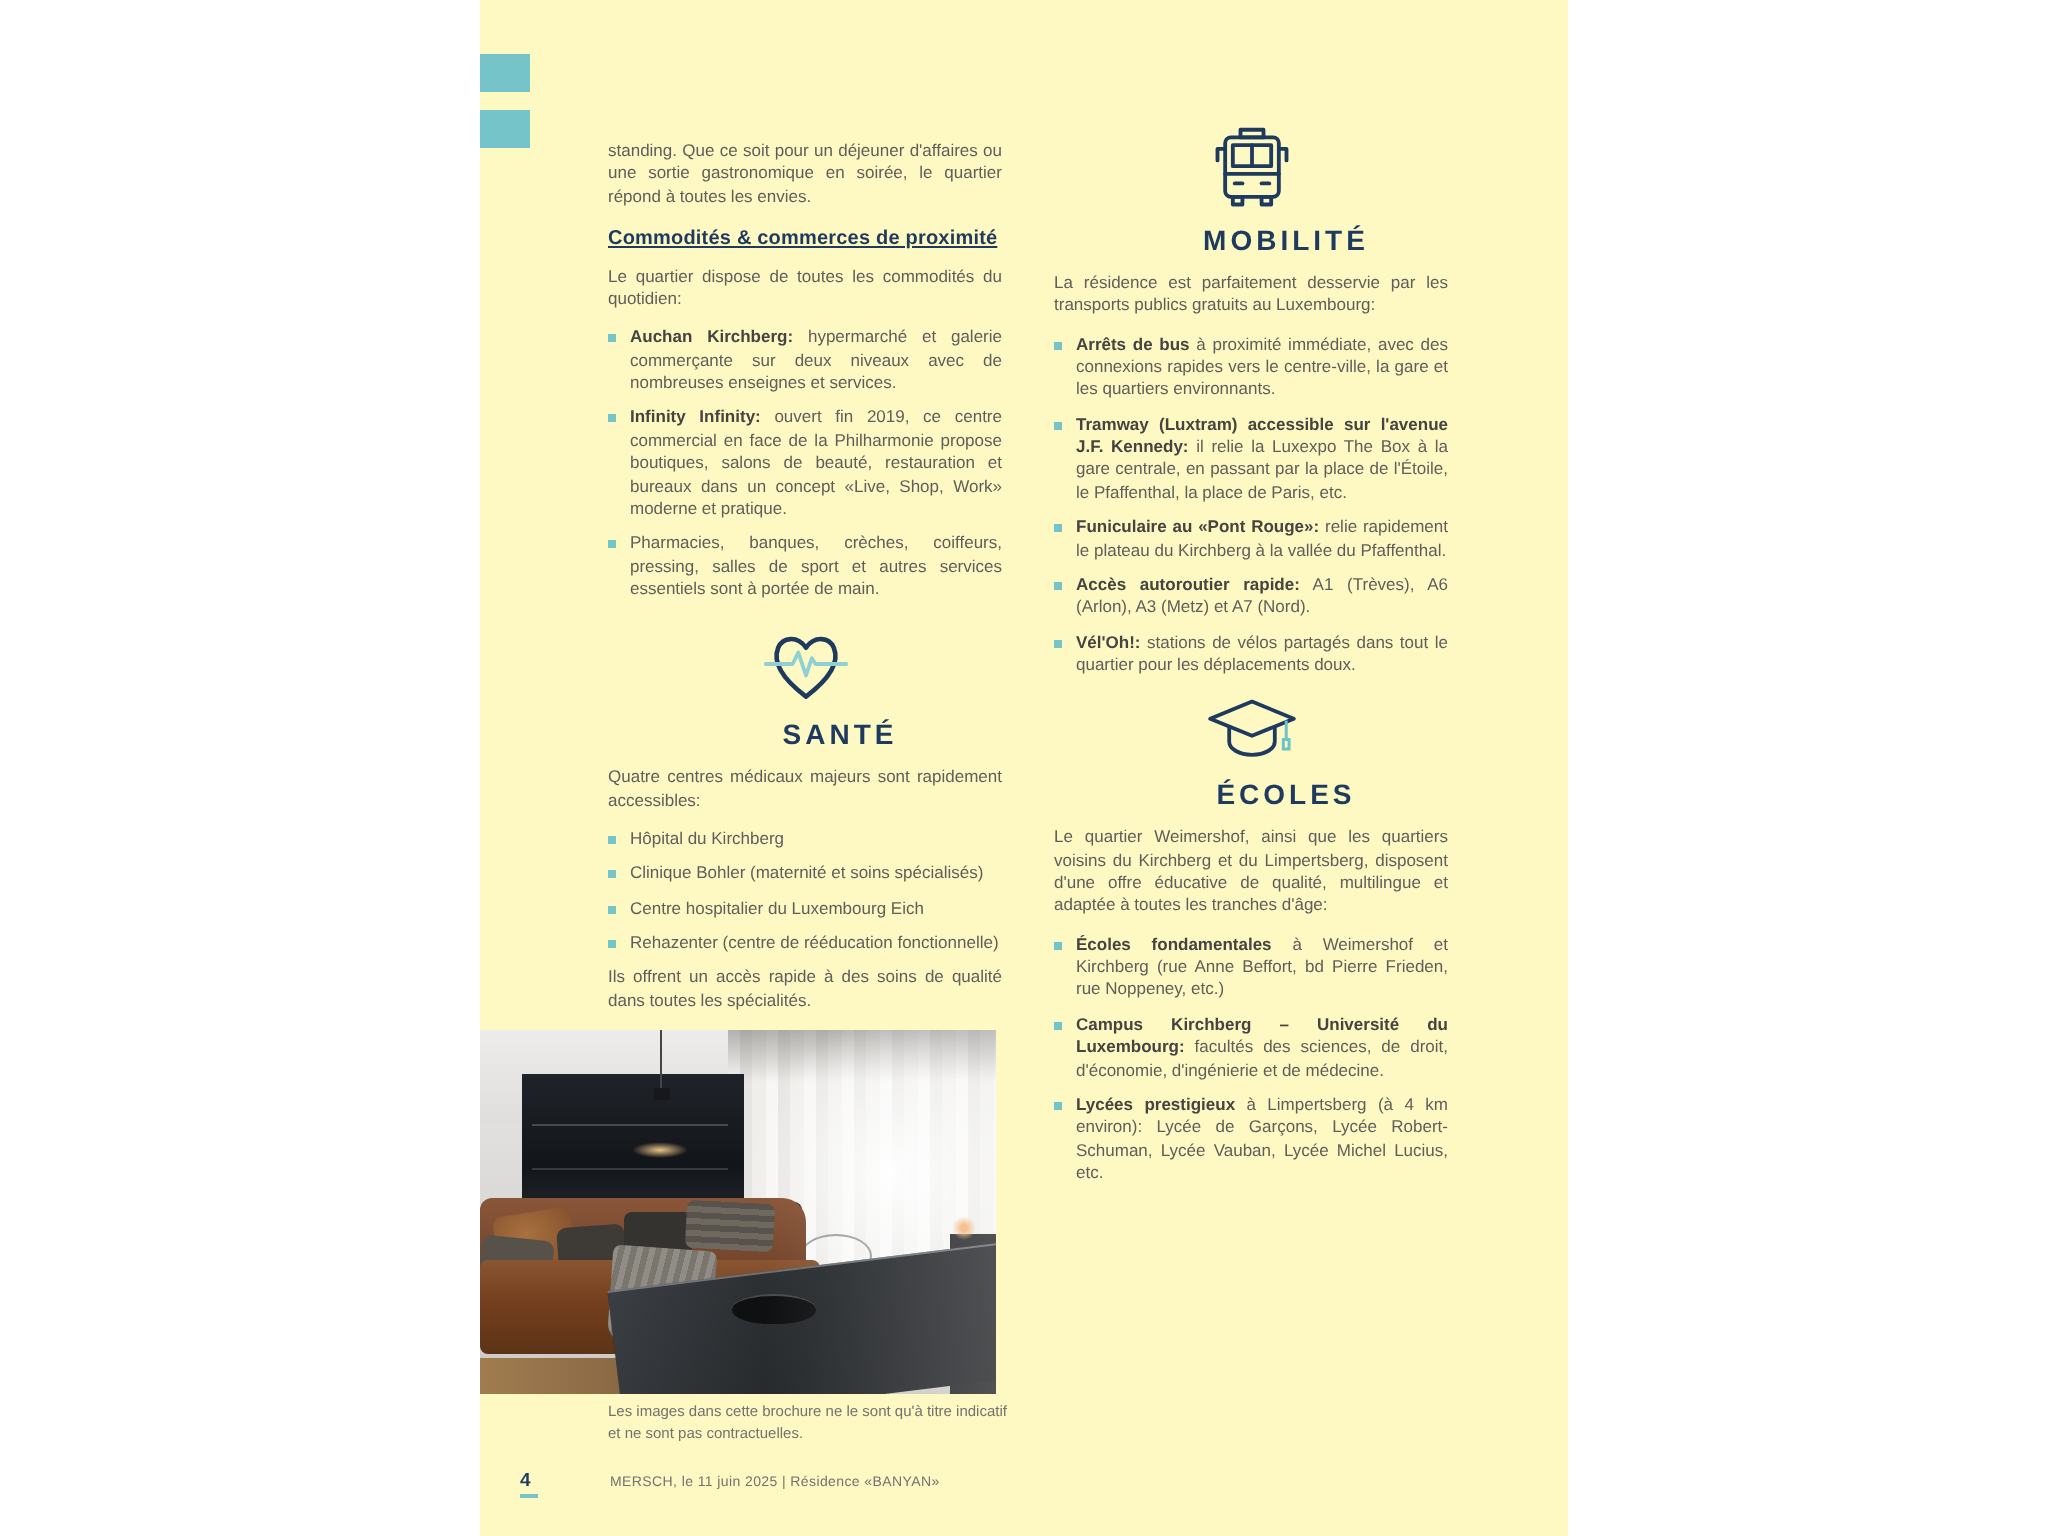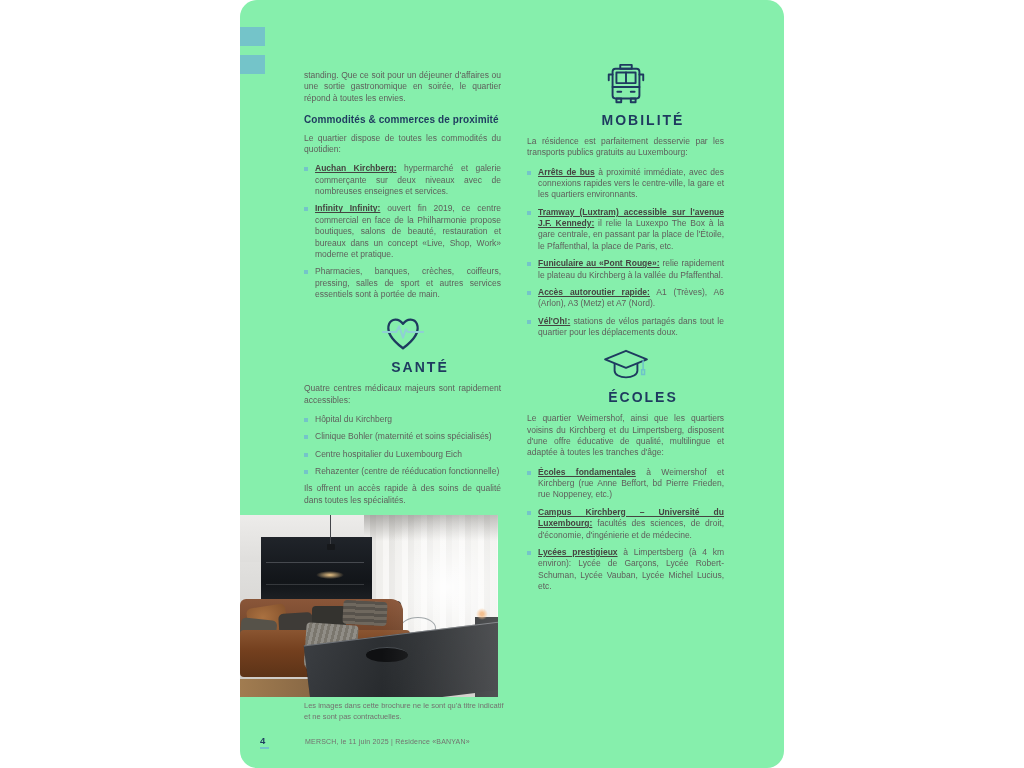--- a/index.html
+++ b/index.html
@@ -3,43 +3,42 @@
 <meta charset="utf-8">
 <style>
   html,body{margin:0;padding:0;}
   body{
     width:1024px;height:768px;background:#ffffff;overflow:hidden;
     font-family:"Liberation Sans", sans-serif;
     -webkit-font-smoothing:antialiased;
   }
   .page{
     position:absolute;left:240px;top:0;width:544px;height:768px;
-    background:#86efac;
-    border-radius:17px;
+    background:#fef9c3;
   }
   .deco-sq{position:absolute;left:0;width:25px;height:19px;background:#74c4c9;}
   .deco-sq.one{top:27px;}
   .deco-sq.two{top:55px;}
 
   .col{position:absolute;width:197px;color:#5f5e5b;font-size:8.5px;line-height:1.34;text-align:justify;}
   .col-left{left:64px;top:70px;}
   .col-right{left:287px;top:62px;}
 
   p{margin:0 0 8px 0;}
   p.intro{margin-bottom:9px;}
   h3.subhead{
     margin:0 0 6px 0;font-size:10px;font-weight:bold;color:#1e3a5f;
-    text-align:left;letter-spacing:.1px;
+    text-align:left;letter-spacing:.1px;text-decoration:underline;
   }
   ul.blist{list-style:none;margin:0 0 1px 0;padding:0;}
   ul.blist li{position:relative;padding-left:11px;margin:0 0 6px 0;}
   ul.blist li::before{
     content:"";position:absolute;left:0;top:4px;width:4px;height:4px;background:#74c4c9;
   }
-  .bld{font-weight:bold;color:#454441;text-decoration:underline;}
+  .bld{font-weight:bold;color:#454441;}
 
   .sect{display:flex;flex-direction:column;align-items:center;margin:9px 0 6px 0;}
   .sect .icon{line-height:0;margin-bottom:3px;}
   .sect h2{
     margin:0;font-size:14px;font-weight:bold;color:#1e3a5f;letter-spacing:2px;text-align:center;padding-left:35px;
   }
   .sect{text-align:center;}
   .after-sect{margin-top:6px;}
 
   

